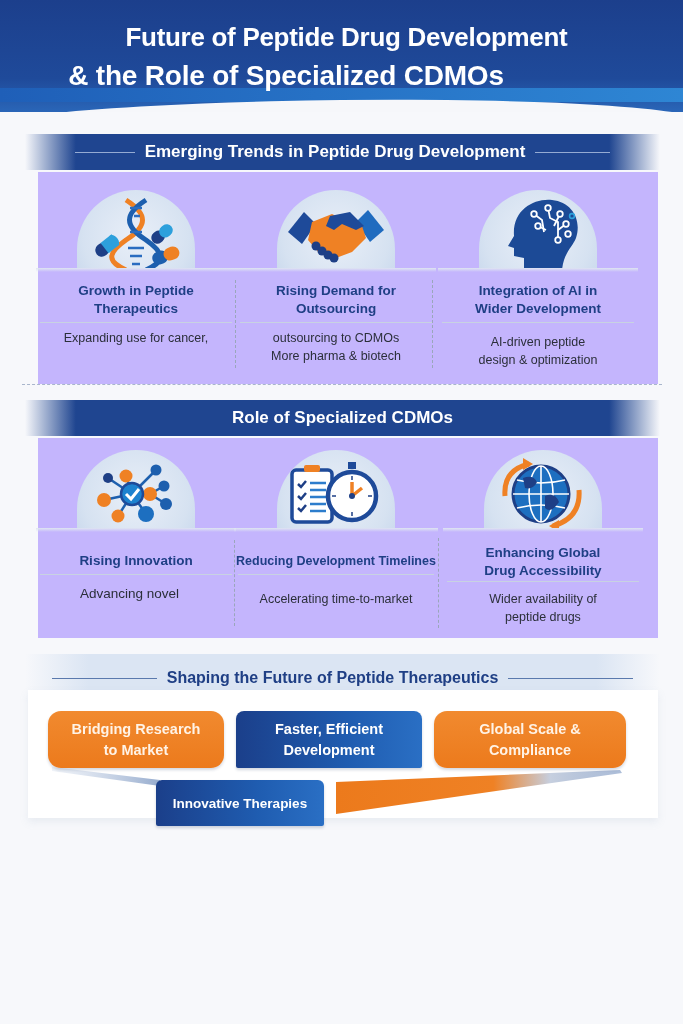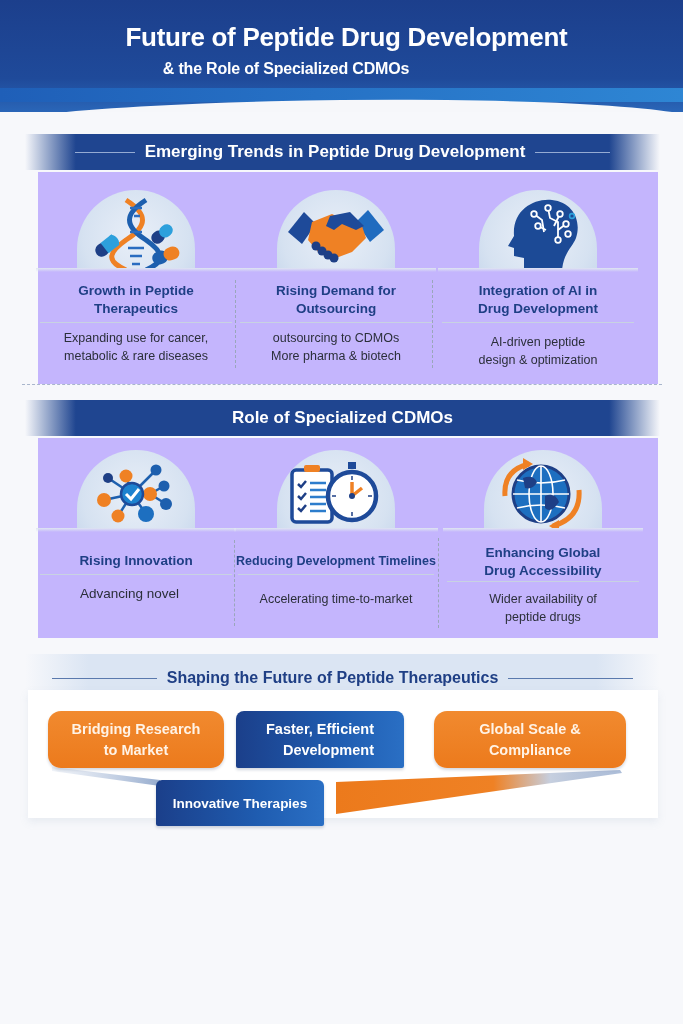--- a/index.html
+++ b/index.html
@@ -25,21 +25,21 @@
     position: absolute; left: 0; right: 0; top: 88px; height: 14px;
     background: linear-gradient(90deg, #1f5fb8, #2e86d4);
   }
   .title1 {
     position: absolute; left: 0; width: 683px; top: 22px; text-align: center;
     color: #ffffff; font-weight: bold; font-size: 26px; letter-spacing: -0.3px;
     padding-left: 10px;
   }
   .title2 {
     position: absolute; left: 0; width: 542px; top: 60px; text-align: center;
-    color: #ffffff; font-weight: bold; font-size: 16px; letter-spacing: -0.2px;
+    color: #ffffff; font-weight: bold; font-size: 28px; letter-spacing: -0.2px;
     padding-left: 30px;
   }
 
   
   .banner {
     position: absolute; left: 25px; width: 635px; height: 36px;
     display: flex; align-items: center; justify-content: center;
   }
   .banner.dark {
     background: linear-gradient(90deg, rgba(30,64,140,0) 0%, #1f4590 8%, #1f4590 92%, rgba(30,64,140,0) 100%);
@@ -153,21 +153,20 @@
       </svg>
     </div>
     <div class="shelf"></div>
     <div class="ctitle" style="top:92px;">
       <div>Growth in Peptide</div>
       <div>Therapeutics</div>
     </div>
     <div class="rule" style="top:132px;"></div>
     <div class="cdesc" style="top:139px;">
       <div>Expanding use for cancer,</div>
-      <div>metabolic &amp; rare diseases</div>
     </div>
   </div>
 
   <div class="vdash" style="left:197px; top:108px; height:88px;"></div>
 
   <div class="card" style="left:198px; top:18px;">
     <div class="icon-circle">
       <svg width="100" height="74" viewBox="0 0 100 74">
         <polygon points="2,36 18,16 30,28 16,48" fill="#1e4a99"></polygon>
         <polygon points="98,34 82,14 70,26 84,46" fill="#1f6bbf"></polygon>
@@ -214,21 +213,21 @@
           <circle cx="50" cy="30" r="2.8"></circle>
             <circle cx="70" cy="44" r="2.8"></circle>
           <circle cx="80" cy="38" r="2.8"></circle>
         </g>
         <circle cx="84" cy="20" r="2.4" fill="none" stroke="#2da0dc" stroke-width="1.6"></circle>
       </svg>
     </div>
     <div class="shelf"></div>
     <div class="ctitle" style="top:92px;">
       <div>Integration of AI in</div>
-      <div>Drug Development</div>
+      <div>Wider Development</div>
     </div>
     <div class="rule" style="top:132px;"></div>
     <div class="cdesc" style="top:143px;">
       <div>AI-driven peptide</div>
       <div>design &amp; optimization</div>
     </div>
   </div>
 </div>
 
 <div class="hdash" style="top:384px;"></div>
@@ -372,21 +371,21 @@
   <polygon points="336,782 620,770 622,773 336,814" fill="url(#lgOrange)"></polygon>
 </svg>
 
 <div class="pill orange" style="left:48px; top:711px; width:176px; height:57px;">
   <div>
     <div>Bridging Research</div>
     <div>to Market</div>
   </div>
 </div>
 
-<div class="pill blue" style="left:236px; top:711px; width:168px; height:57px;text-align:right;">
+<div class="pill blue" style="left:236px; top:711px; width:186px; height:57px;">
   <div>
     <div>Faster, Efficient</div>
     <div>Development</div>
   </div>
 </div>
 
 <div class="pill orange" style="left:434px; top:711px; width:192px; height:57px;">
   <div>
     <div>Global Scale &amp;</div>
     <div>Compliance</div>

